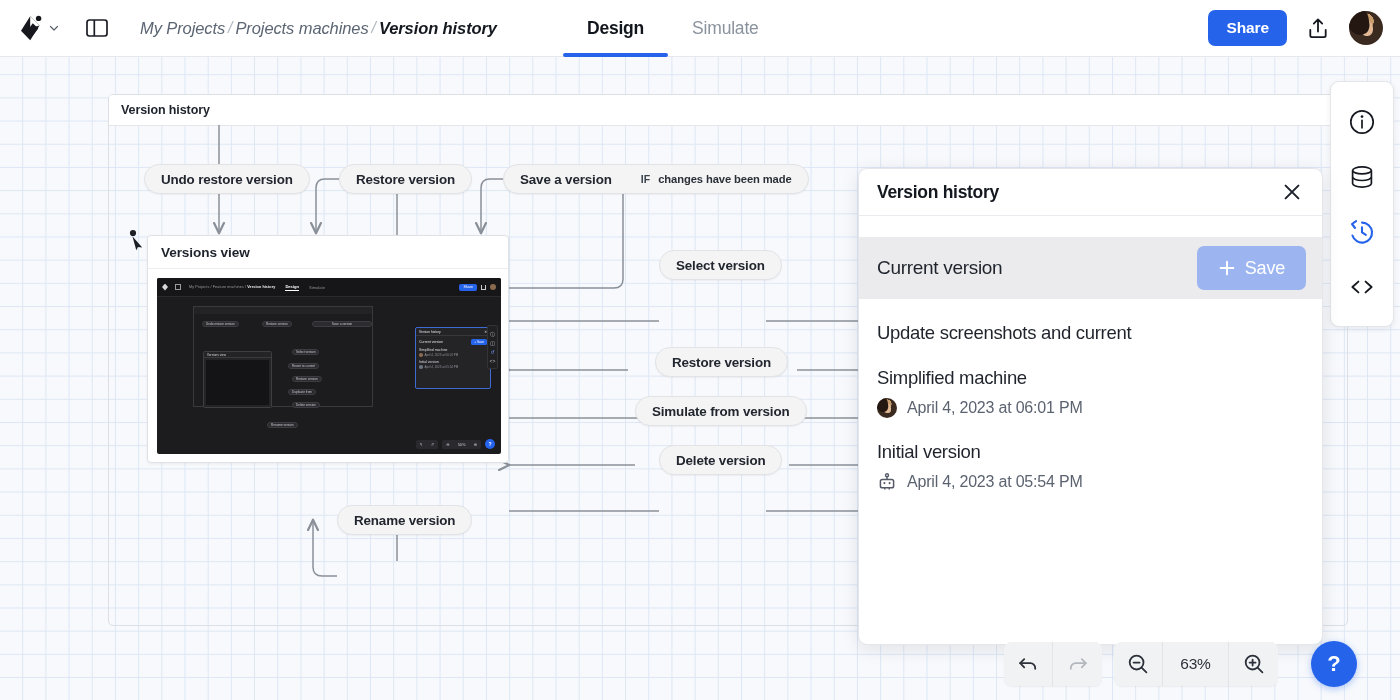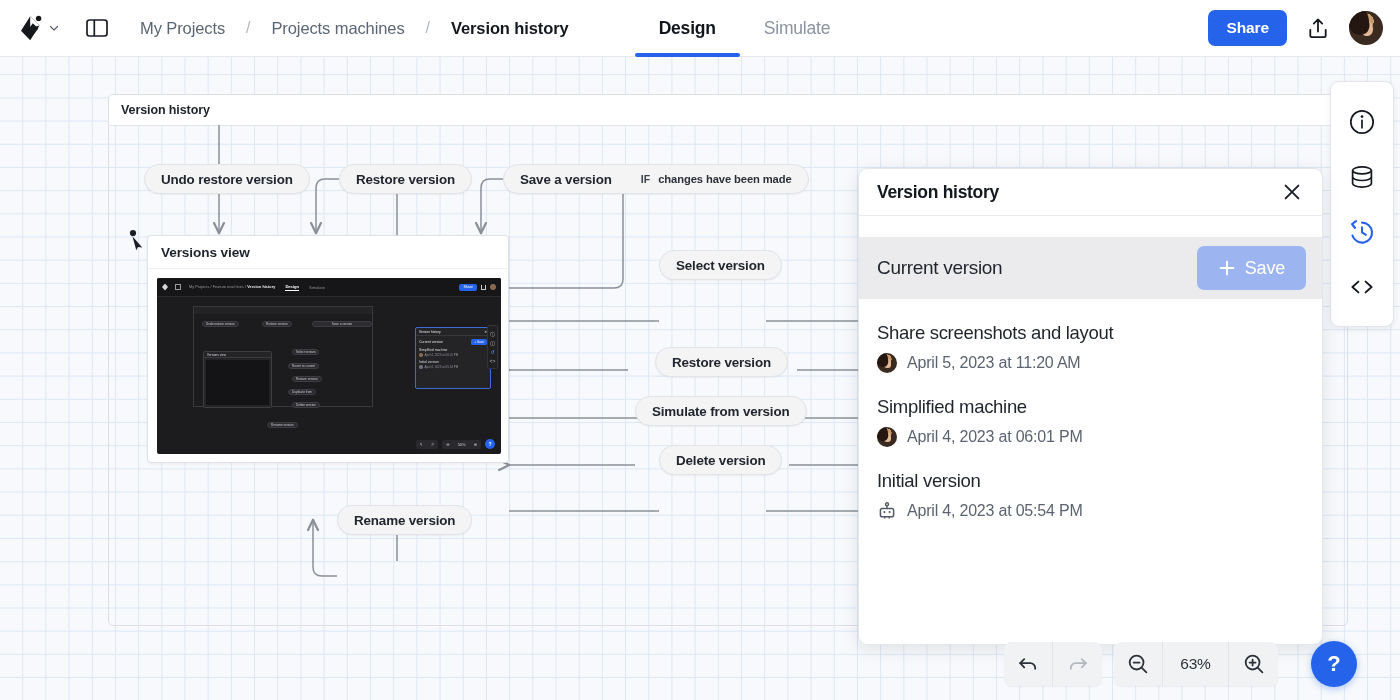--- a/index.html
+++ b/index.html
@@ -19,22 +19,22 @@
     display: flex; align-items: center; z-index: 40;
   }
   .logo-wrap { display: flex; align-items: center; gap: 4px; padding-left: 18px; }
   .logo-mark { width: 26px; height: 28px; display: block; }
   .chev-down { width: 12px; height: 12px; color: #5c6370; }
   .panel-toggle {
     margin-left: 24px; width: 26px; height: 26px;
     display: flex; align-items: center; justify-content: center;
   }
   .breadcrumb {
-    margin-left: 30px; display: flex; align-items: center; gap: 21px;
-    font-size: 16.5px; letter-spacing: -0.1px;
+    margin-left: 30px; display: flex; align-items: center; gap: 3px;
+    font-size: 16.5px; letter-spacing: -0.1px; font-style: italic;
   }
   .bc-item { color: #5b6573; }
   .bc-sep { color: #b2b8c0; font-size: 16px; }
   .bc-current { color: #14181f; font-weight: 700; }
 
   .tabs { margin-left: 66px; display: flex; align-items: center; height: 57px; gap: 0px; }
   .tab {
     position: relative; height: 57px; display: flex; align-items: center;
     padding: 0 24px; font-size: 17.5px; color: #8b939e; letter-spacing: -0.2px;
   }
@@ -499,25 +499,21 @@
         <svg class="plus-g" viewBox="0 0 18 18">
           <path d="M9 2.6 V15.4 M2.6 9 H15.4" stroke="#ffffff" stroke-width="1.9" stroke-linecap="round"></path>
         </svg>
         <span>Save</span>
       </button>
     </div>
 
     <div class="vh-list">
 
       <div class="vh-item">
-        <div class="vh-item-name">Share screenshots and layout</div>
-        <div class="vh-item-meta">
-          <span class="vh-av"></span>
-          <span class="vh-date">April 5, 2023 at 11:20 AM</span>
-        </div>
+        <div class="vh-item-name">Update screenshots and current</div>
       </div>
 
       <div class="vh-item">
         <div class="vh-item-name">Simplified machine</div>
         <div class="vh-item-meta">
           <span class="vh-av"></span>
           <span class="vh-date">April 4, 2023 at 06:01 PM</span>
         </div>
       </div>
 

